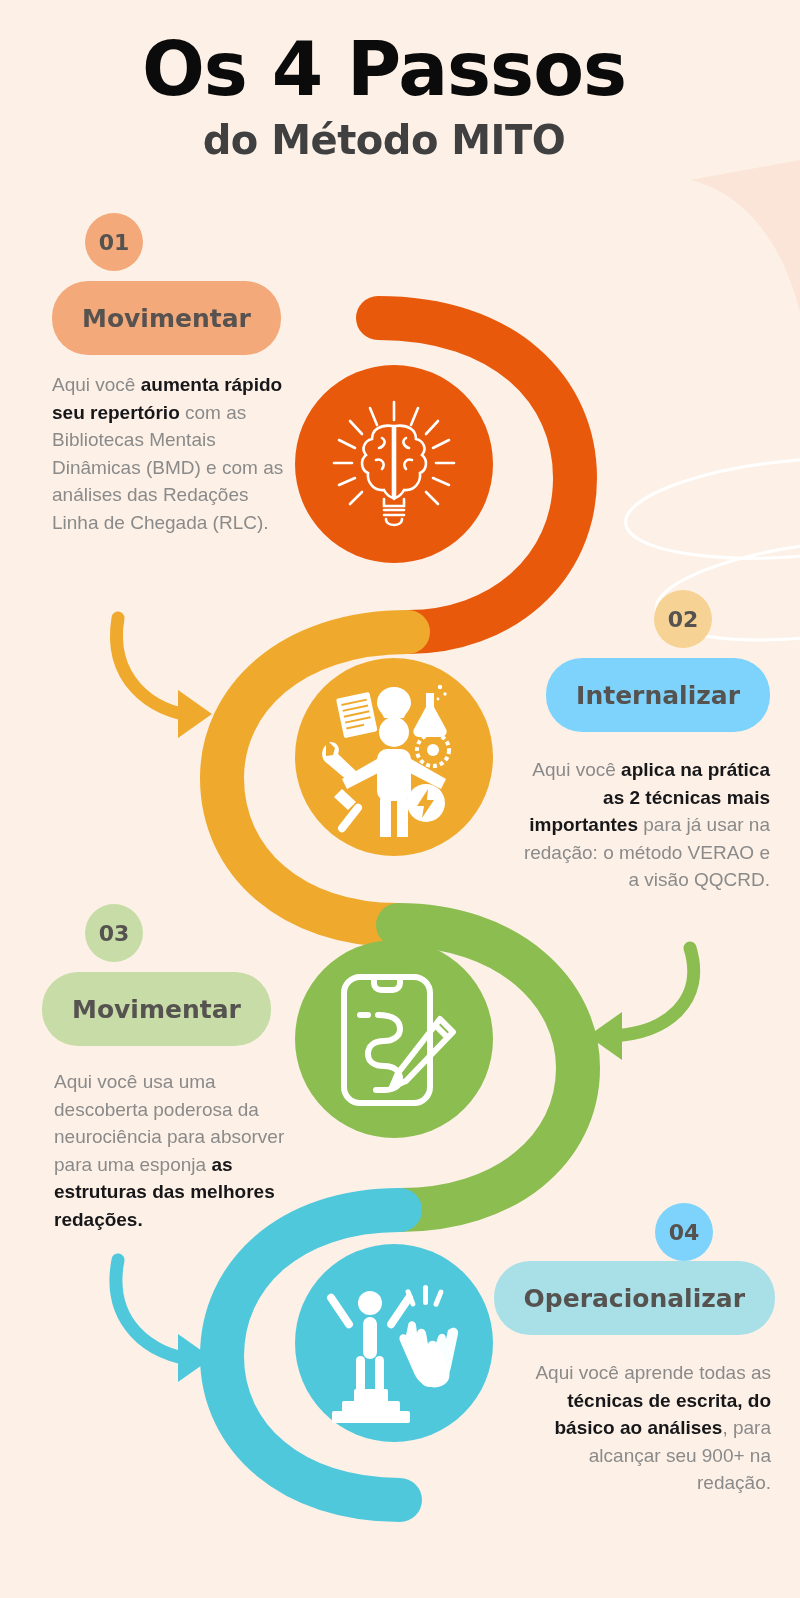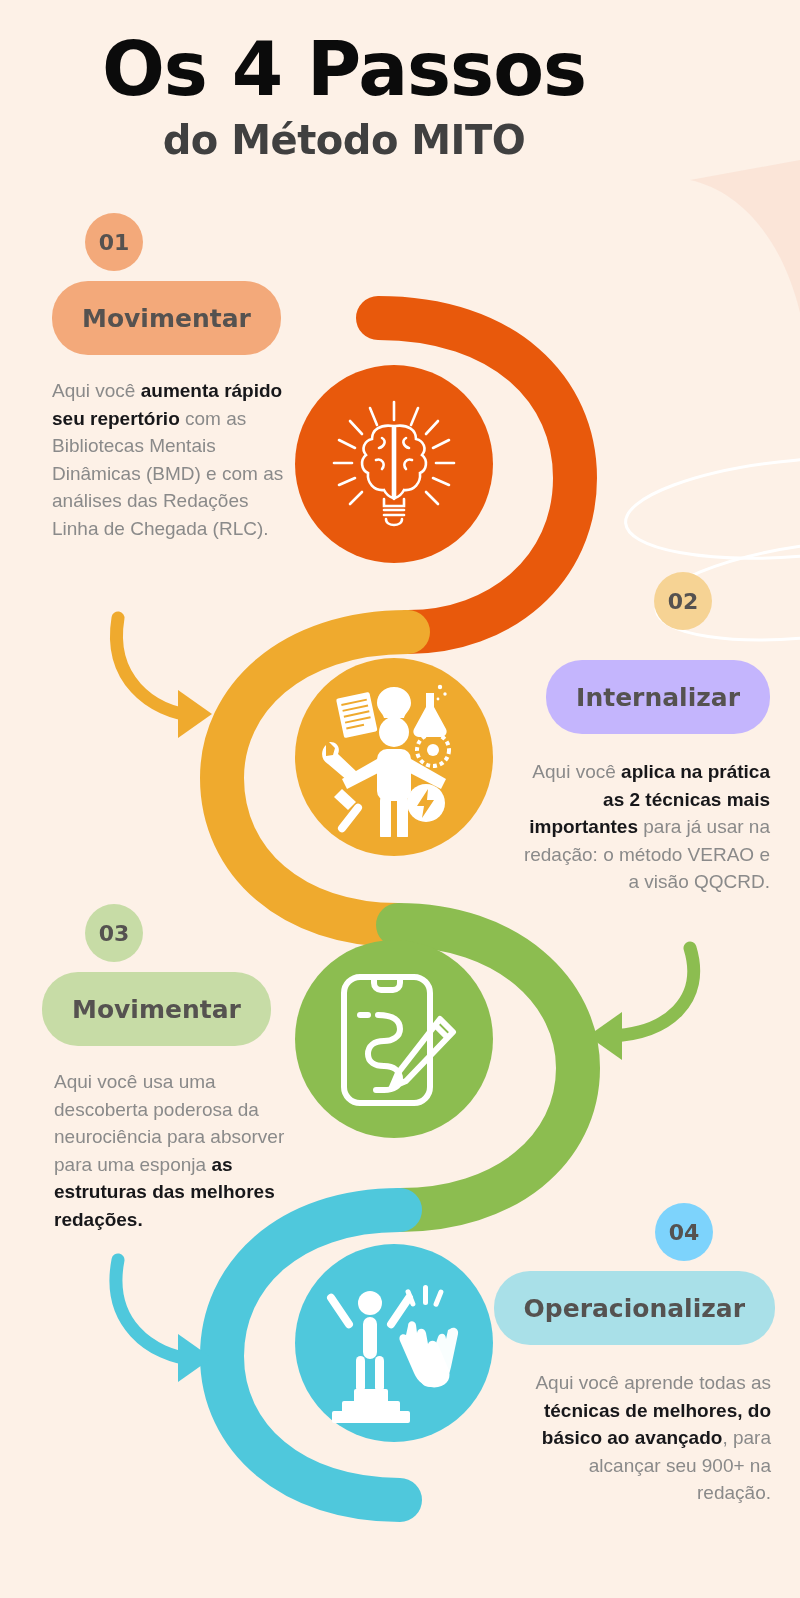--- a/index.html
+++ b/index.html
@@ -9,21 +9,21 @@
     font-family:"Liberation Sans", sans-serif;
     overflow:hidden;
     position:relative;
   }
   #stage{position:absolute;inset:0;width:800px;height:1598px;}
 
   
   .deco{position:absolute;pointer-events:none;}
 
   
-  #header{position:absolute;top:0;left:0;width:688px;text-align:center;}
+  #header{position:absolute;top:0;left:0;width:688px;text-align:center;padding-left:40px;}
   #title{
     font-size:74px;font-weight:bold;color:#0B0B0B;
     letter-spacing:-1px;line-height:1;margin-top:32px;
     font-family:"DejaVu Sans", sans-serif;
   }
   #subtitle{
     font-size:40px;font-weight:bold;color:#404040;
     letter-spacing:-0.5px;line-height:1;margin-top:14px;
     font-family:"DejaVu Sans", sans-serif;
   }
@@ -52,35 +52,35 @@
   }
   .desc b{color:#17171A;font-weight:bold;}
 
   .left-align{text-align:left;}
   .right-align{text-align:right;}
 
   
   #step1{left:52px;top:213px;width:260px;}
   #step1 .num-badge{margin-left:33px;}
   #step1 .pill{margin-top:10px;}
-  #step1 .desc{margin-top:22px;width:245px;}
-
-  #step2{left:500px;top:572px;width:270px;}
+  #step1 .desc{margin-top:16px;width:245px;}
+
+  #step2{left:500px;top:590px;width:270px;}
   #step2 .badge-row{display:flex;justify-content:flex-end;padding-right:58px;}
   #step2 .pill-row{display:flex;justify-content:flex-end;margin-top:10px;}
   #step2 .desc{margin-top:24px;width:250px;margin-left:20px;}
 
   #step3{left:42px;top:904px;width:270px;}
   #step3 .num-badge{margin-left:43px;}
   #step3 .pill{margin-top:10px;}
   #step3 .desc{margin-top:22px;width:250px;margin-left:12px;}
 
   #step4{left:495px;top:1203px;width:280px;}
   #step4 .badge-row{display:flex;justify-content:flex-end;padding-right:62px;}
-  #step4 .pill-row{display:flex;justify-content:flex-end;margin-top:10px;text-align:center;}
+  #step4 .pill-row{display:flex;justify-content:flex-end;text-align:center;}
   #step4 .desc{margin-top:24px;width:250px;margin-left:26px;}
 
   
   .icon-circle{position:absolute;border-radius:50%;display:flex;align-items:center;justify-content:center;}
 </style>
 </head>
 <body>
 
 <div id="stage">
 
@@ -259,34 +259,34 @@
     <div class="num-badge" style="background:#F3A97A;">01</div>
     <div class="pill" style="background:#F3A97A;">Movimentar</div>
     <div class="desc"><span>Aqui você </span><b>aumenta rápido seu repertório</b><span> com as Bibliotecas Mentais Dinâmicas (BMD) e com as análises das Redações Linha de Chegada (RLC).</span></div>
   </div>
 
   <div class="step right-align" id="step2">
     <div class="badge-row">
       <div class="num-badge" style="background:#F6D394;">02</div>
     </div>
     <div class="pill-row">
-      <div class="pill" style="background:#c4b5fd;margin-top:20px;">Internalizar</div>
+      <div class="pill" style="background:#7dd3fc;">Internalizar</div>
     </div>
     <div class="desc"><span>Aqui você </span><b>aplica na prática as 2 técnicas mais importantes</b><span> para já usar na redação: o método VERAO e a visão QQCRD.</span></div>
   </div>
 
   <div class="step left-align" id="step3">
     <div class="num-badge" style="background:#C7DCA6;">03</div>
     <div class="pill" style="background:#C7DCA6;">Movimentar</div>
     <div class="desc"><span>Aqui você usa uma descoberta poderosa da neurociência para absorver para uma esponja </span><b>as estruturas das melhores redações.</b></div>
   </div>
 
   <div class="step right-align" id="step4">
     <div class="badge-row">
       <div class="num-badge" style="background:#7dd3fc;">04</div>
     </div>
     <div class="pill-row">
       <div class="pill" style="background:#A9E0E8;">Operacionalizar</div>
     </div>
-    <div class="desc"><span>Aqui você aprende todas as </span><b>técnicas de melhores, do básico ao avançado</b><span>, para alcançar seu 900+ na redação.</span></div>
+    <div class="desc"><span>Aqui você aprende todas as </span><b>técnicas de escrita, do básico ao análises</b><span>, para alcançar seu 900+ na redação.</span></div>
   </div>
 
 </div>
 
 </body></html>

